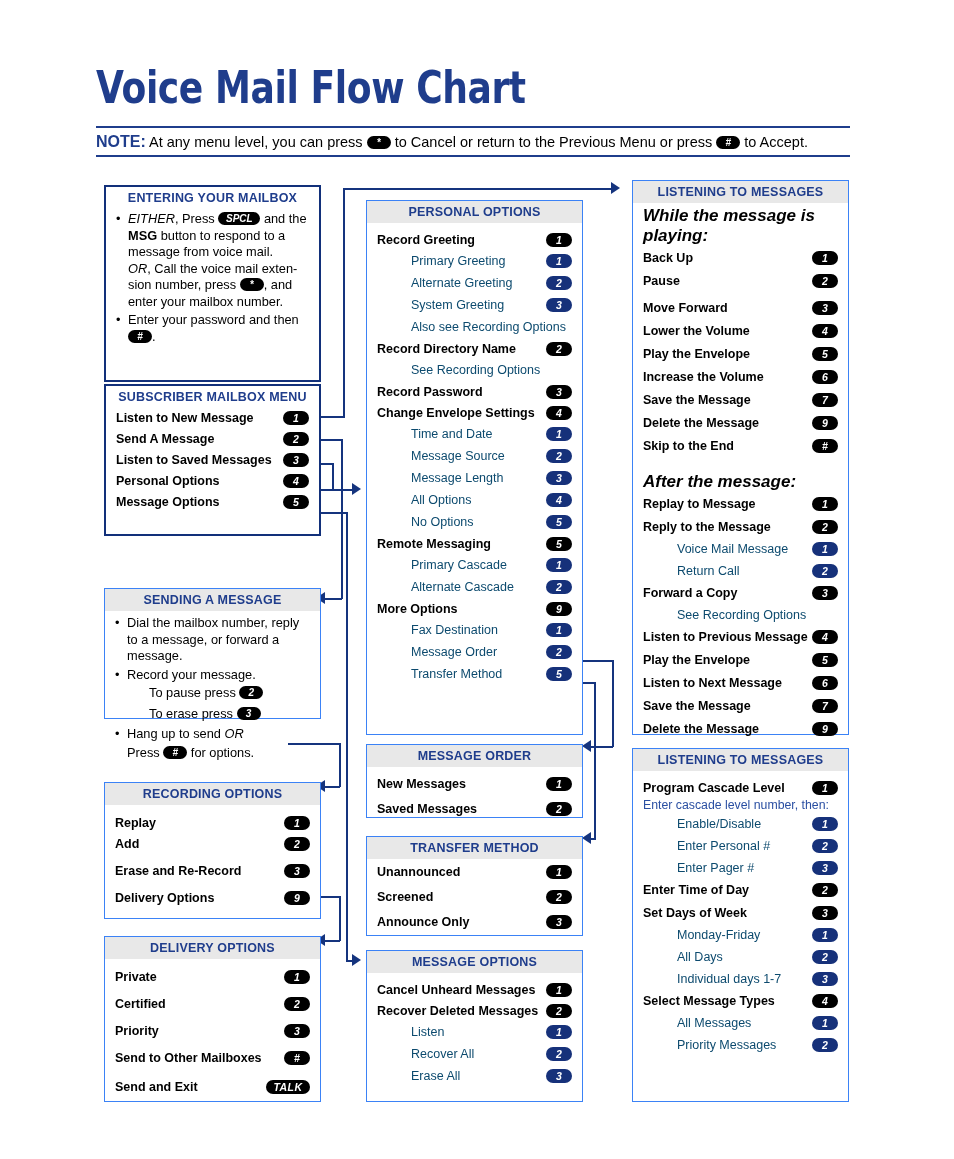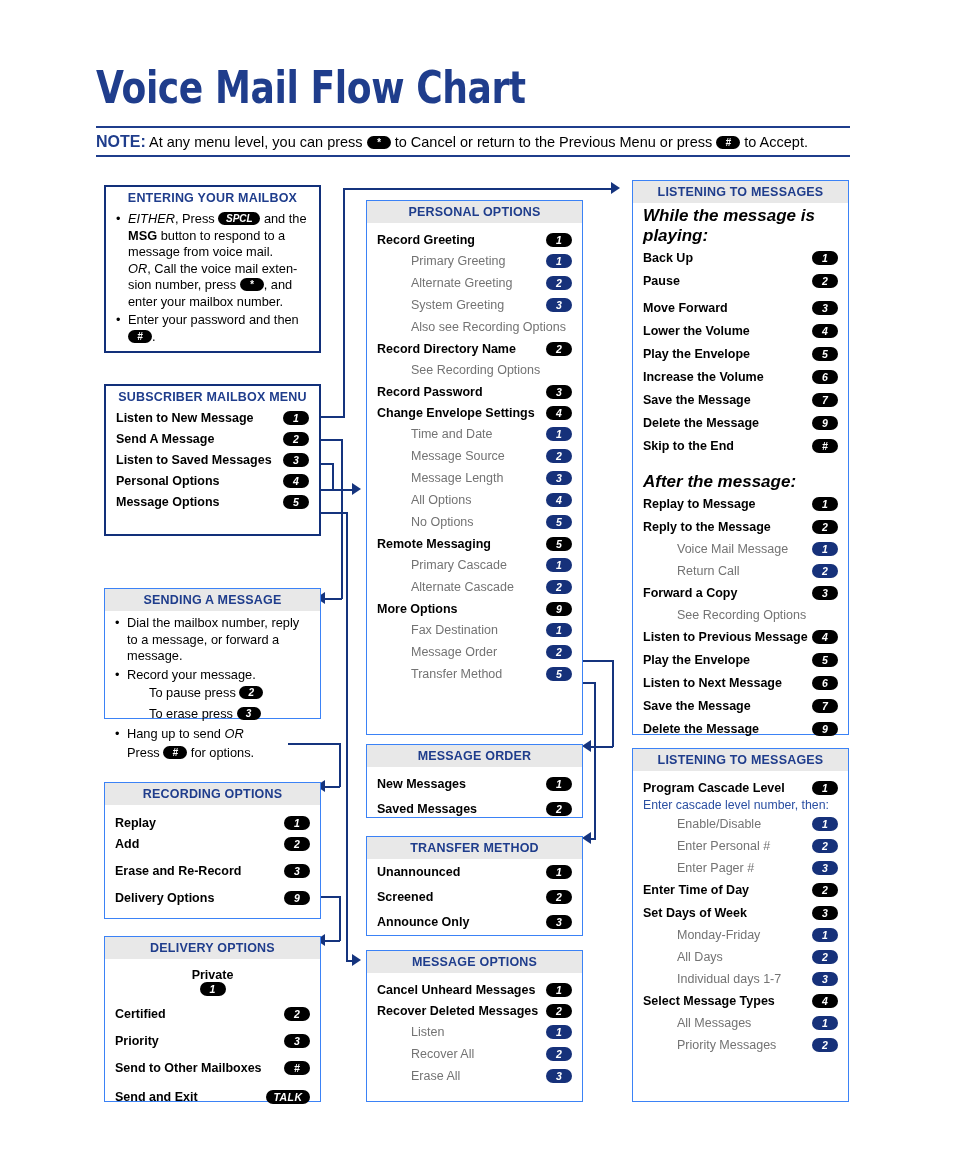--- a/index.html
+++ b/index.html
@@ -64,21 +64,21 @@
     display:flex; align-items:center;
     position:relative;
     margin-bottom:3px;
     min-height:18px;
   }
   .row .lbl {
     font-size:12.5px; font-weight:bold; color:#000;
     white-space:nowrap;
   }
   .row.sub { padding-left:34px; margin-bottom:4px; }
-  .row.sub .lbl { color:#737373; font-weight:normal; font-size:12.5px; }
+  .row.sub .lbl { color:#0c4a6e; font-weight:normal; font-size:12.5px; }
   .row .sp { flex:1 1 auto; min-width:4px; }
 
   
   .pill {
     display:inline-block;
     min-width:26px;
     height:14px; line-height:14px;
     border-radius:7px;
     background:#000;
     color:#fff;
@@ -186,21 +186,21 @@
 <div class="ln hln" style="left:545px; top:660px; width:68px;"></div>
 <div class="ln vln" style="left:612px; top:660px; height:87px;"></div>
 <div class="ln hln" style="left:591px; top:746px; width:22px;"></div>
 <div class="arr left" style="left:582px; top:740px;"></div>
 
 <div class="ln hln" style="left:545px; top:682px; width:50px;"></div>
 <div class="ln vln" style="left:594px; top:682px; height:157px;"></div>
 <div class="ln hln" style="left:591px; top:838px; width:5px;"></div>
 <div class="arr left" style="left:582px; top:832px;"></div>
 
-<div class="box thick" style="left:104px; top:185px; width:217px; height:168px;">
+<div class="box thick" style="left:104px; top:185px; width:217px; height:197px;">
   <div class="box-header plain">ENTERING YOUR MAILBOX</div>
   <div class="box-body bullets" style="padding-top:2px;">
     <div class="bul">
       <div class="dot">•</div>
       <div class="txt">
         <span class="ital">EITHER</span><span>, Press</span>
         <span class="inline-pill wide">SPCL</span>
         <span>and the</span>
         <span class="bold">MSG</span>
         <span>button to respond to a message from voice mail.</span>
@@ -306,21 +306,21 @@
       <span class="lbl">Delivery Options</span>
       <span class="sp"></span>
       <span class="pill">9</span>
     </div>
   </div>
 </div>
 
 <div class="box" style="left:104px; top:936px; width:217px; height:166px;">
   <div class="box-header">DELIVERY OPTIONS</div>
   <div class="box-body" style="padding-top:9px;">
-    <div class="row" style="margin-bottom:9px;flex-direction:column;">
+    <div class="row" style="margin-bottom:9px;">
       <span class="lbl">Private</span>
       <span class="sp"></span>
       <span class="pill">1</span>
     </div>
     <div class="row" style="margin-bottom:9px;">
       <span class="lbl">Certified</span>
       <span class="sp"></span>
       <span class="pill">2</span>
     </div>
     <div class="row" style="margin-bottom:9px;">

